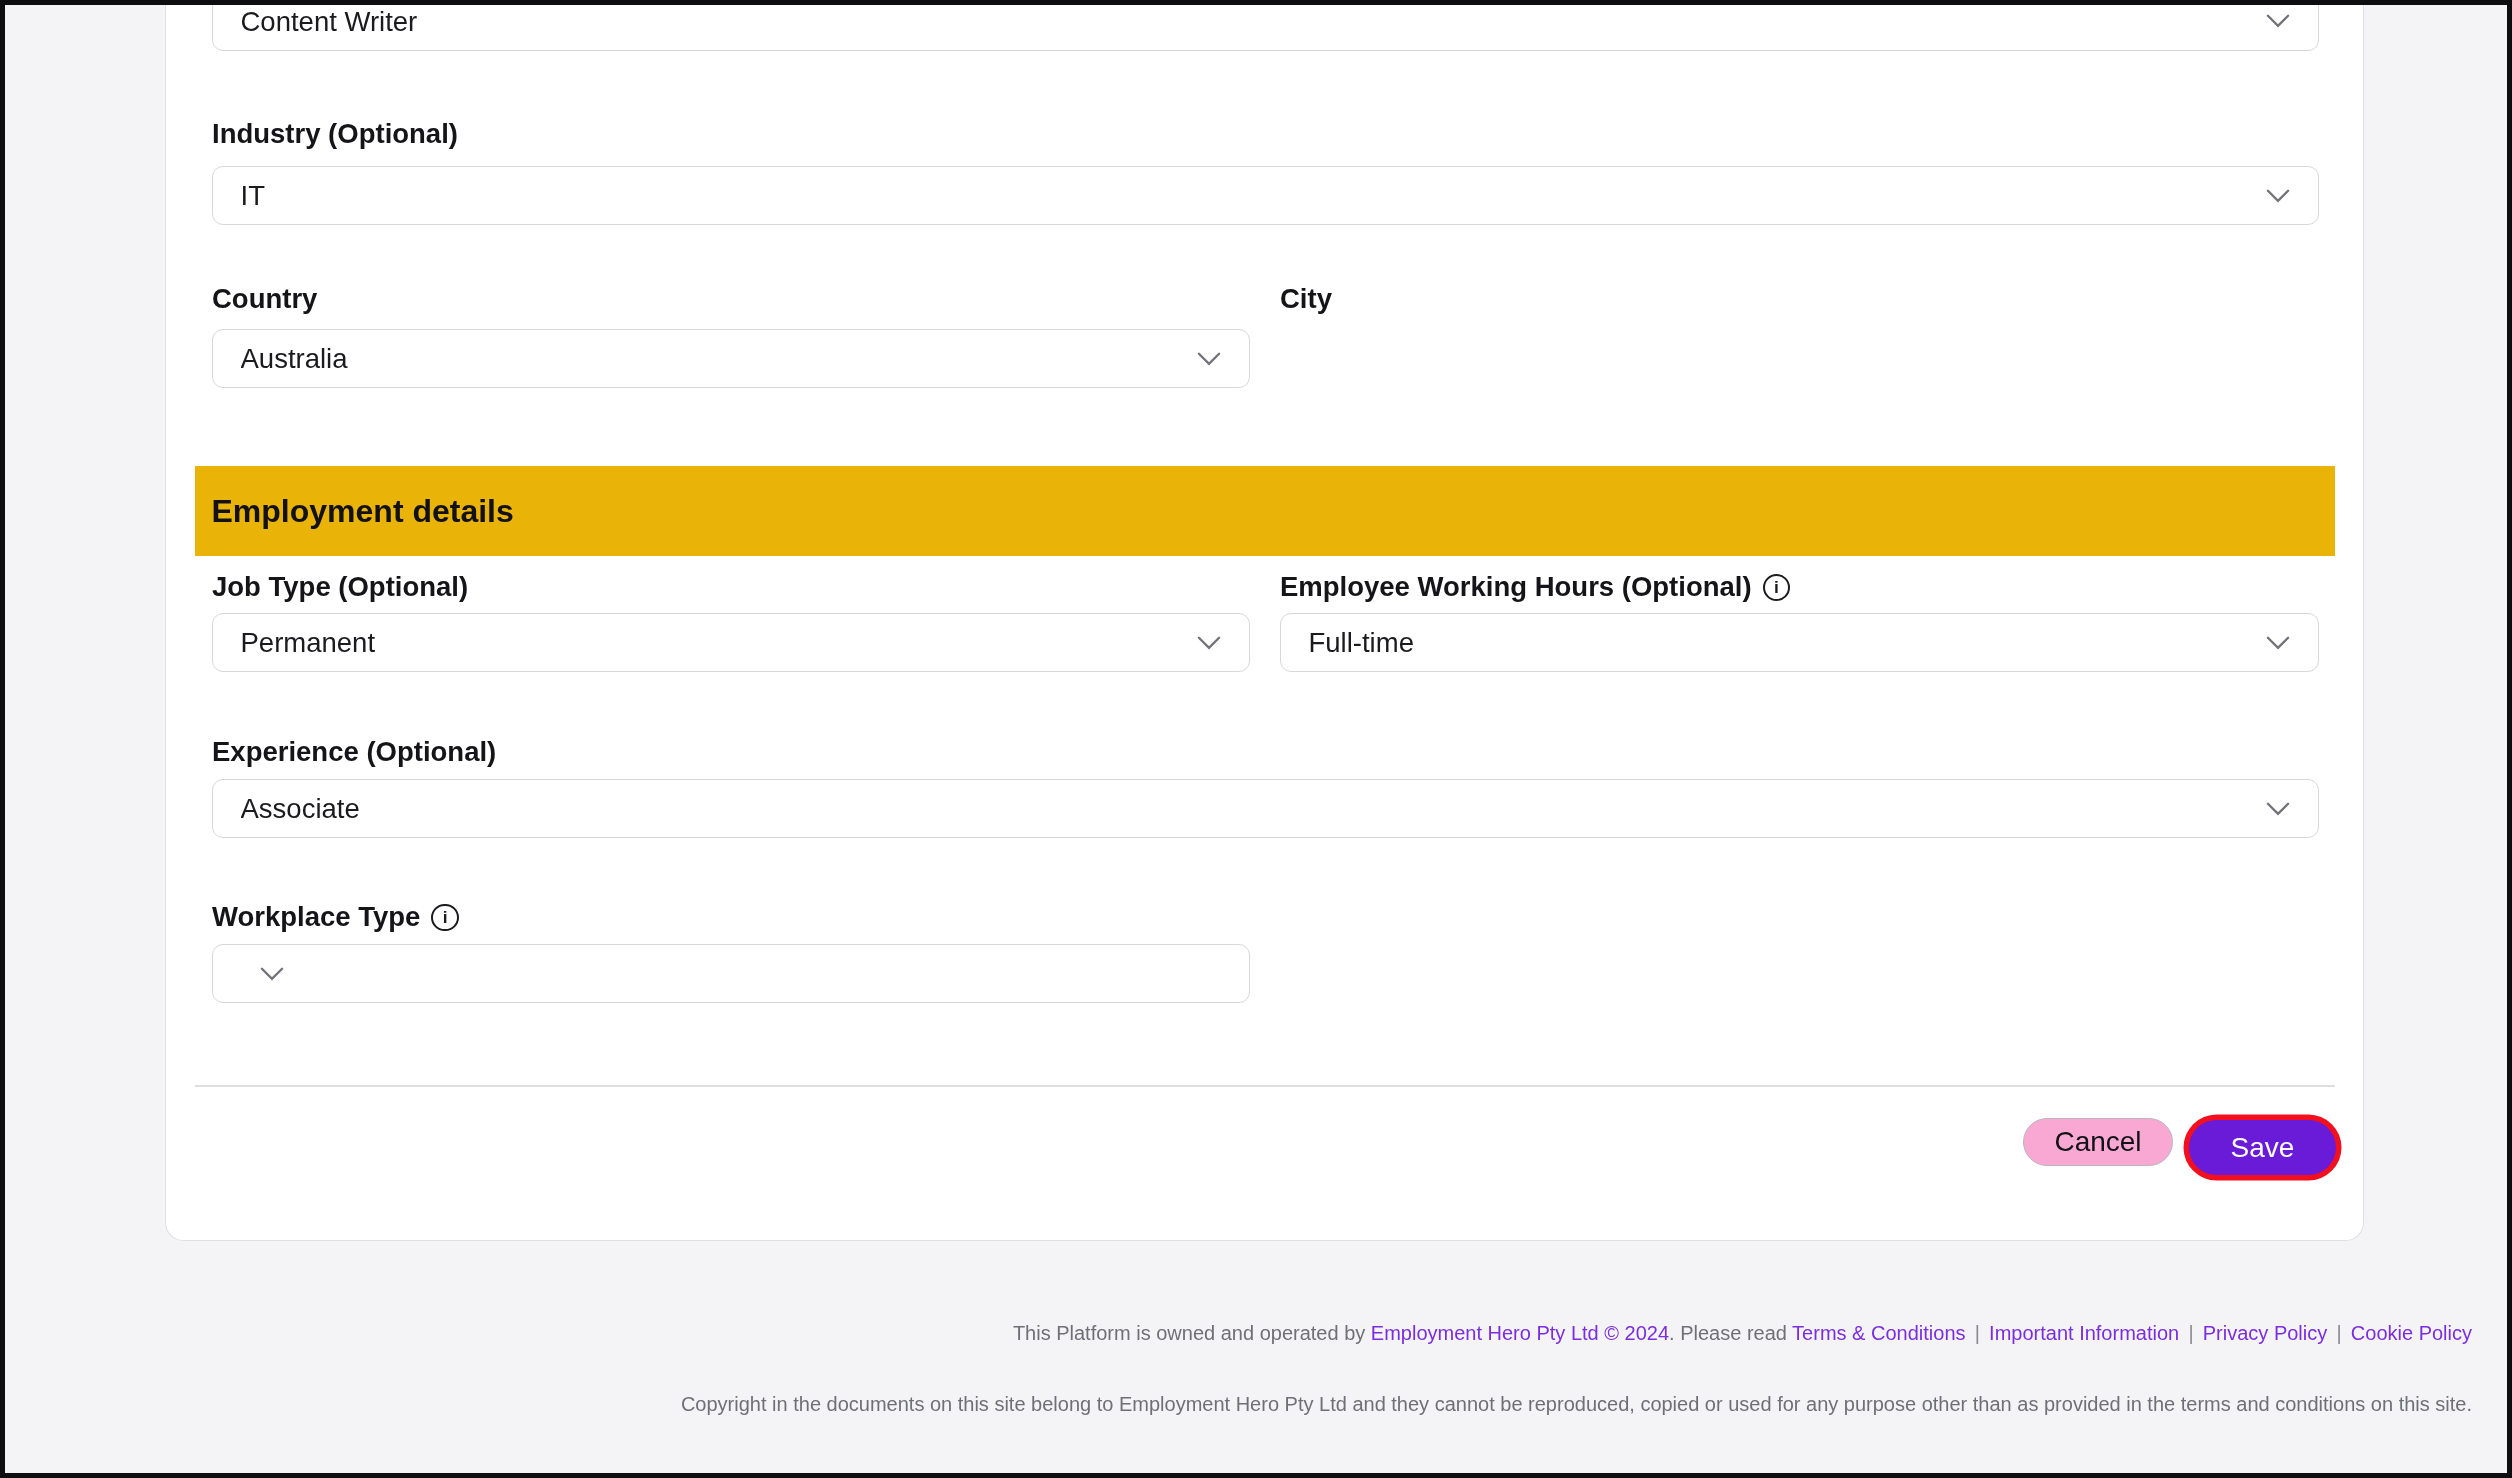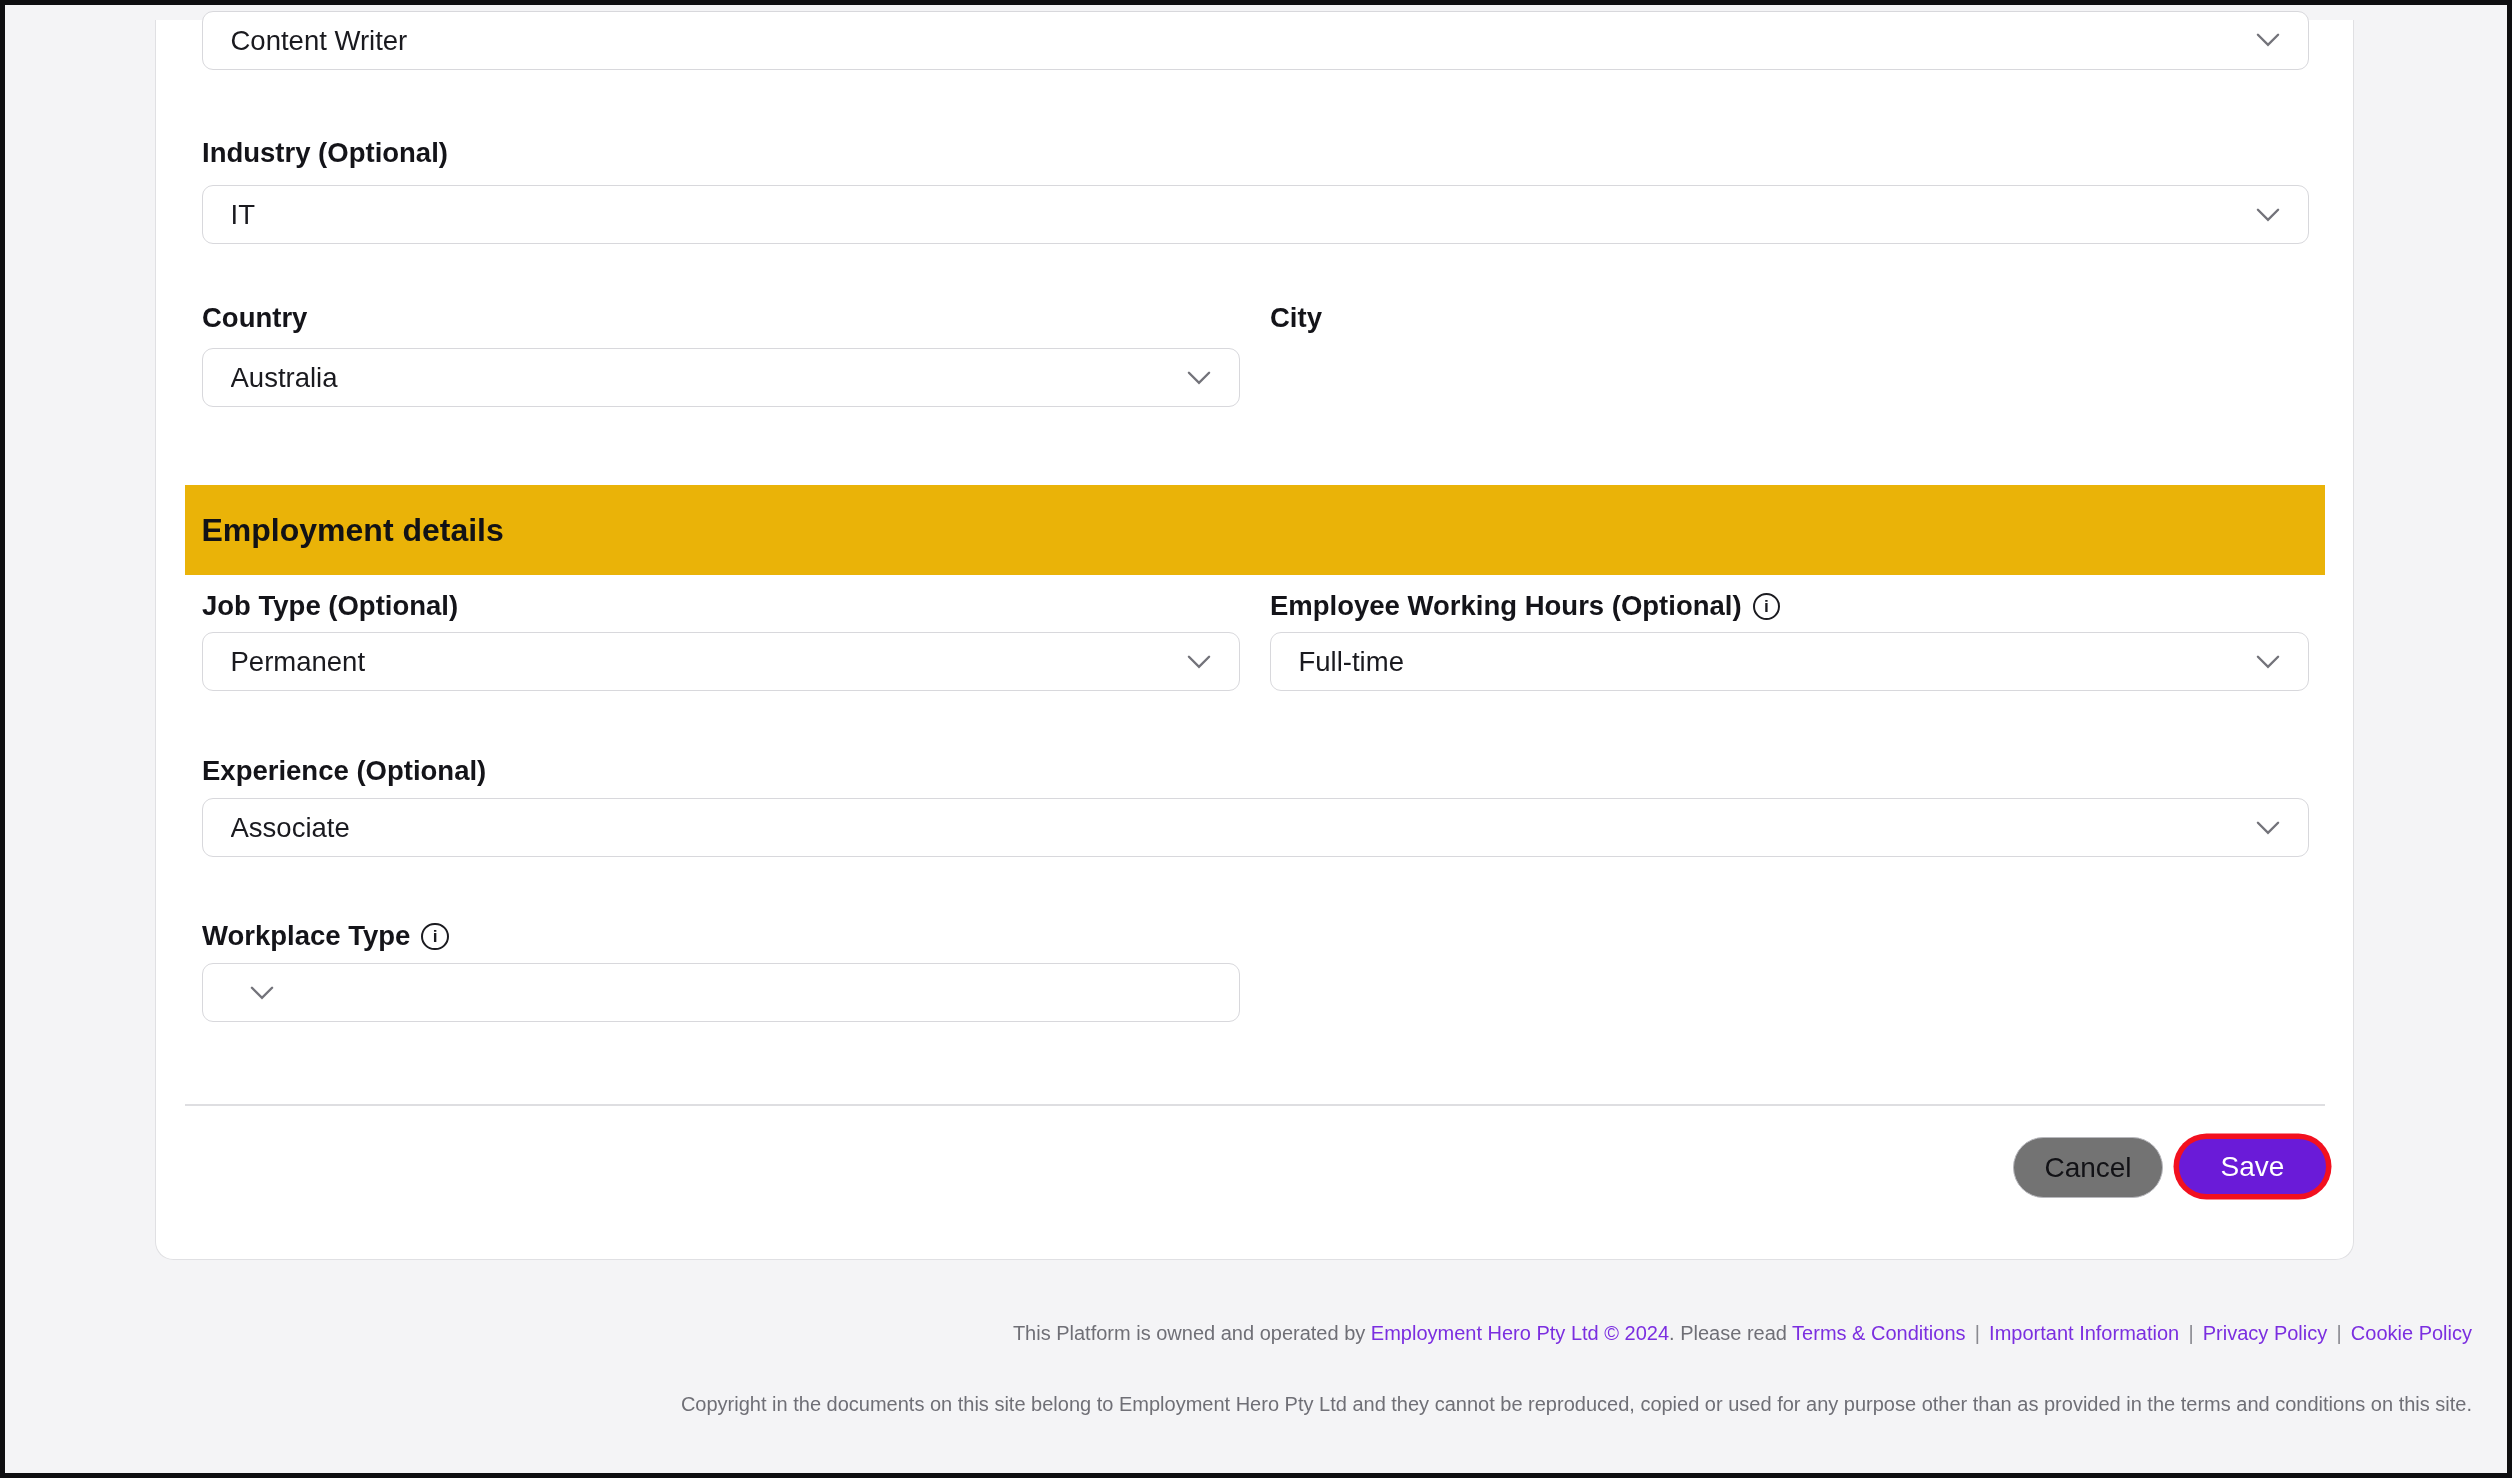--- a/index.html
+++ b/index.html
@@ -7,27 +7,26 @@
     position:relative;
     width:2512px;height:1478px;
     box-sizing:border-box;
     border:5.5px solid #0e0e10;
     background:#f4f4f6;
     overflow:hidden;
     font-family:"Liberation Sans", sans-serif;
     color:#16161a;
   }
   .card{
-    position:absolute;left:150px;top:-3.7px;
+    position:absolute;left:160px;top:-3.7px;
     width:2199px;height:1240px;
     background:#ffffff;
     border:1.8px solid #e0e0e3;border-top:none;
     border-radius:0 0 18.3px 18.3px;
     box-sizing:border-box;
-    margin-top:19px;
   }
   .field-label{
     position:absolute;
     font-size:27.5px;font-weight:700;color:#141419;
     display:flex;align-items:center;gap:11px;
     white-space:nowrap;
     justify-content:center;
   }
   .select{
     position:absolute;height:59px;
@@ -71,22 +70,22 @@
   .btn{
     position:absolute;
     display:flex;align-items:center;justify-content:center;
     border-radius:31px;
     font-size:28px;
     cursor:pointer;
     box-sizing:border-box;
     white-space:nowrap;
   }
   .btn-cancel{
-    left:1857px;top:1117px;width:150px;height:61px;
-    background:#737373;border:1.8px solid #b8b8bd;color:#121216;text-align:center;
+    left:1857px;top:1117px;width:150px;height:48px;
+    background:#f9a8d4;border:1.8px solid #b8b8bd;color:#121216;text-align:center;
   }
   .btn-save{
     left:2023px;top:1119px;width:147px;height:55px;
     background:#6a1bd8;border:none;color:#ffffff;
     box-shadow:0 0 0 5.5px #f2101f;
   }
   .footer{
     position:absolute;right:35px;
     text-align:right;
     font-size:20px;color:#6f6f76;

